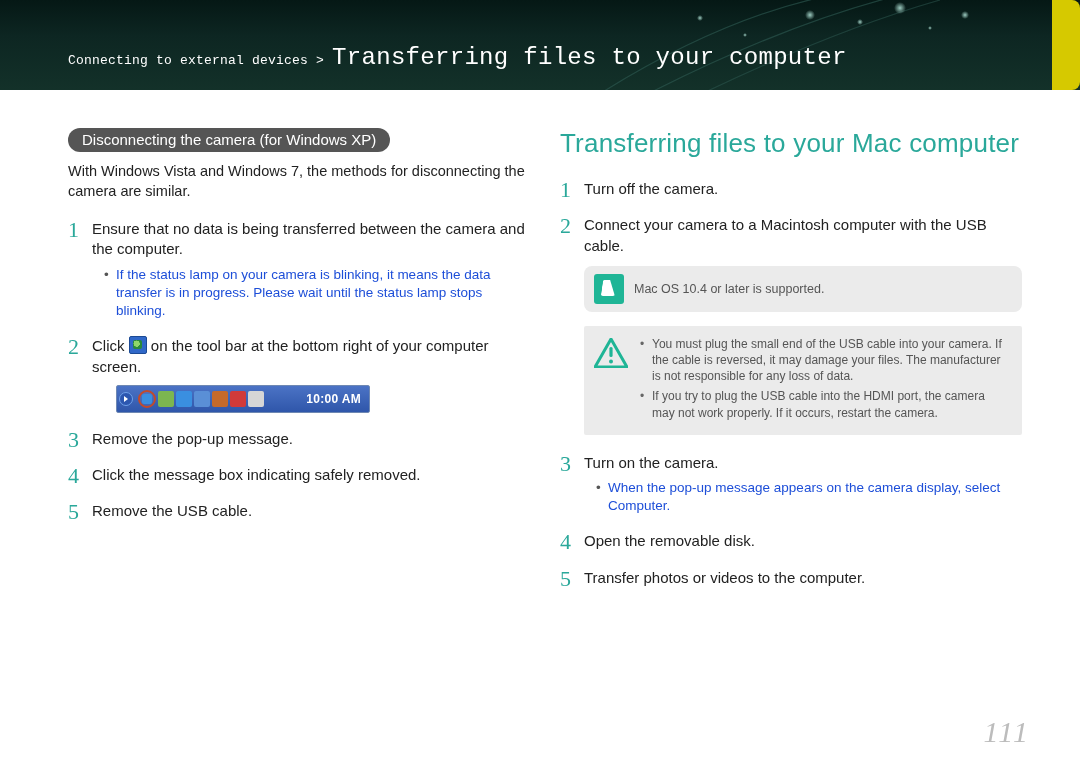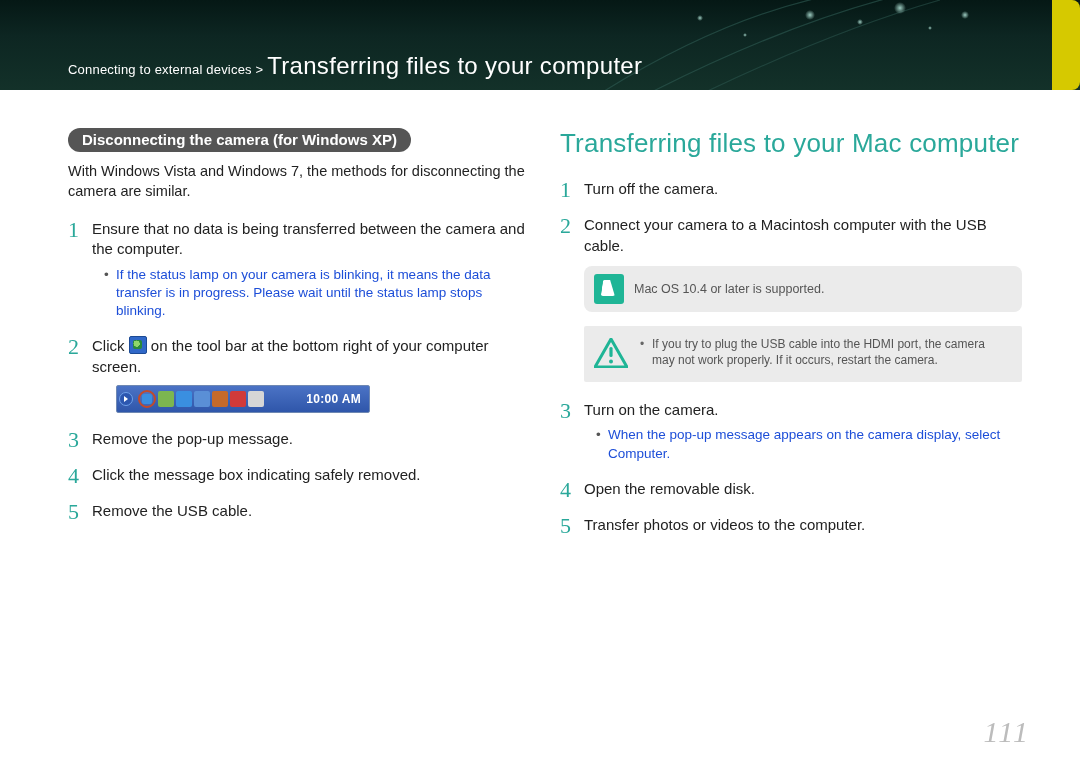--- a/index.html
+++ b/index.html
@@ -25,44 +25,45 @@
   .yellow-tab {
     position: absolute;
     top: 0; right: 0;
     width: 28px; height: 90px;
     background: #d6c900;
     border-top-right-radius: 8px;
     border-bottom-right-radius: 8px;
   }
   .breadcrumb {
     position: absolute;
-    left: 68px; top: 52px;
+    left: 68px; top: 44px;
     color: #fff;
     font-size: 13px;
     font-weight: 300;
     letter-spacing: 0.2px;
+    font-family: Liberation Mono, monospace;
   }
   .breadcrumb .major {
     font-size: 24px;
     font-weight: 300;
     letter-spacing: 0.3px;
   }
   .page {
     position: relative;
     padding: 38px 58px 0 68px;
     display: flex;
     gap: 30px;
   }
   .col { flex: 1; min-width: 0; }
   .pill {
     display: inline-block;
     background: #555;
     color: #fff;
     font-size: 15px;
-    font-weight: 700;
+    font-weight: 400;
     padding: 3px 14px 4px 14px;
     border-radius: 12px;
     margin-bottom: 10px;
   }
   .intro {
     font-size: 14.5px;
     color: #222;
     line-height: 1.35;
     margin-bottom: 18px;
   }
@@ -317,20 +318,21 @@
           <div class="note-text">Mac OS 10.4 or later is supported.</div>
         </div>
 
         <div class="warn-box">
           <svg class="warn-icon" viewBox="0 0 34 30">
             <polygon points="17,1 33,29 1,29" fill="none" stroke="#1fb596" stroke-width="3" stroke-linejoin="round"></polygon>
             <rect x="15.4" y="9" width="3.2" height="10" rx="1.5" fill="#1fb596"></rect>
             <circle cx="17" cy="23.5" r="2" fill="#1fb596"></circle>
           </svg>
           <ul class="warn-list">
+            <li>You must plug the small end of the USB cable into your camera. If the cable is reversed, it may damage your files. The manufacturer is not responsible for any loss of data.</li>
             <li>If you try to plug the USB cable into the HDMI port, the camera may not work properly. If it occurs, restart the camera.</li>
           </ul>
         </div>
       </li>
       <li>
         <span>Turn on the camera.</span>
         <ul class="sub">
           <li>
             <span>When the pop-up message appears on the camera display, select </span><strong>Computer</strong><span>.</span>
           </li>

